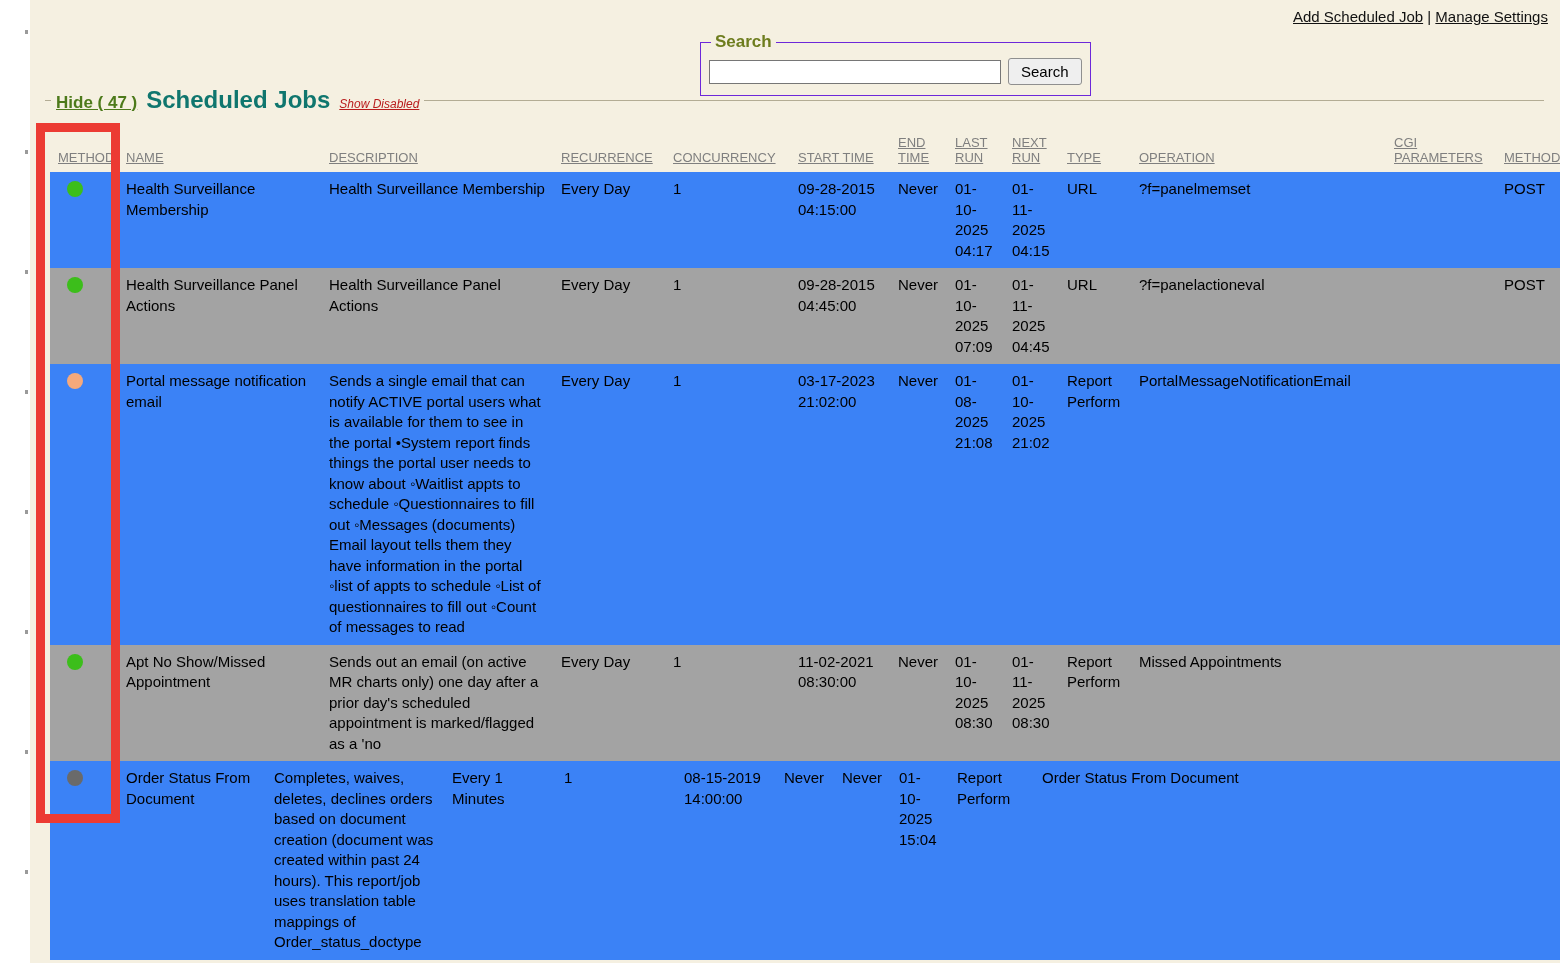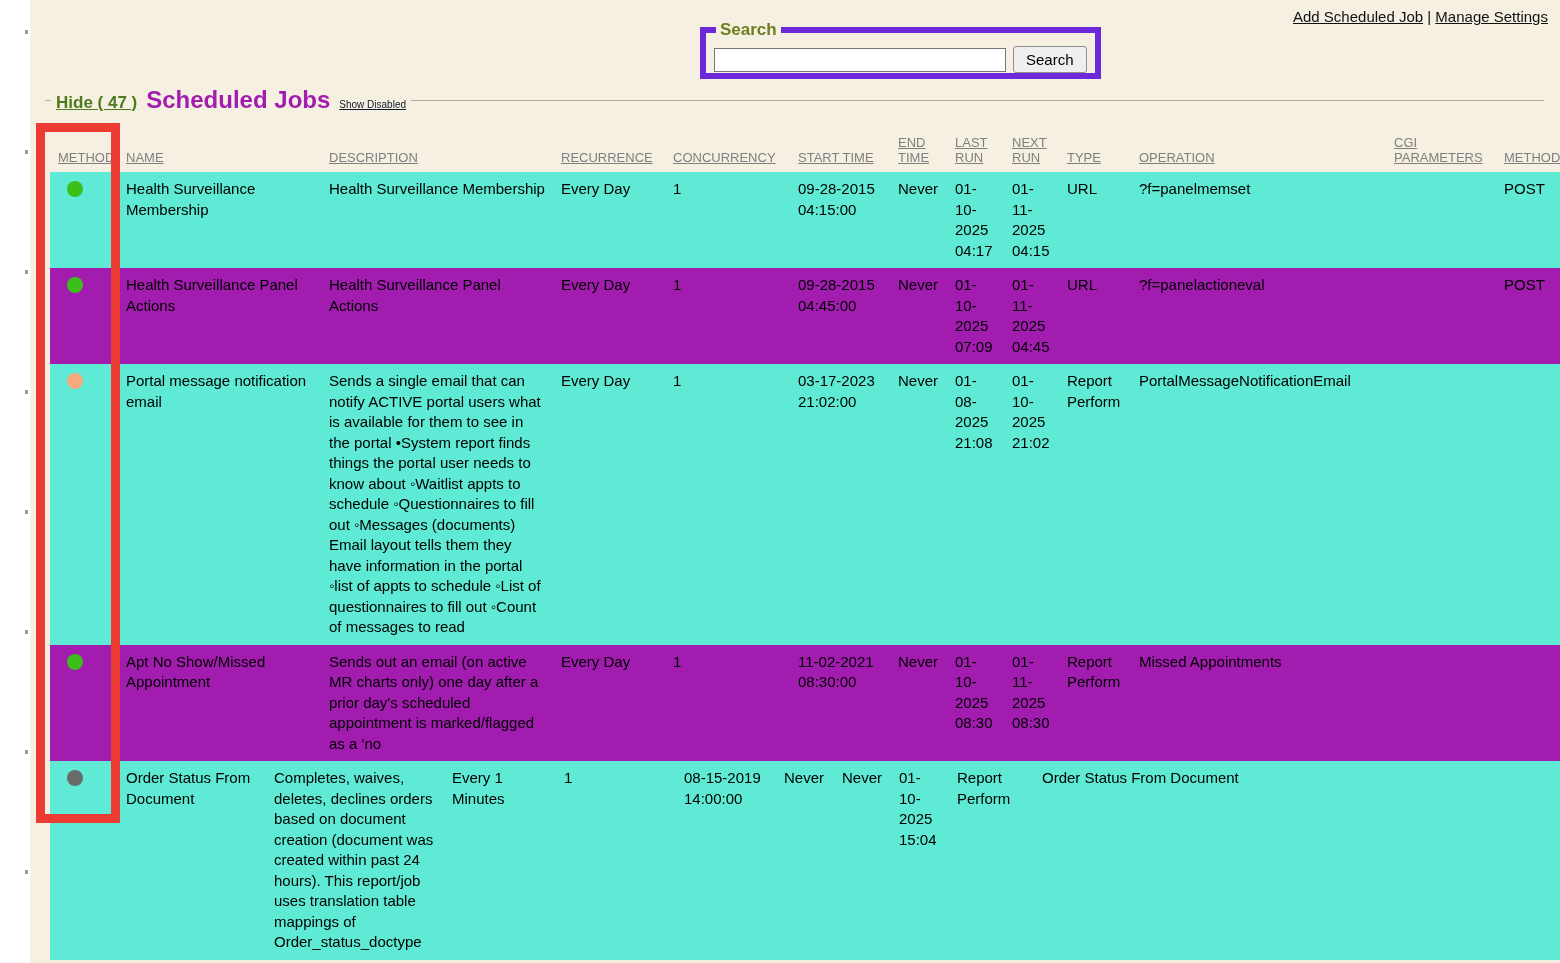--- a/index.html
+++ b/index.html
@@ -8,43 +8,43 @@
   .left-strip { position:absolute; left:0; top:0; width:30px; height:963px; background:#ffffff; }
   .left-strip::after { content:""; position:absolute; right:2px; top:30px; width:3px; height:900px;
               background:repeating-linear-gradient(180deg,#9a9a9a 0 4px,transparent 4px 120px); }
   .content { position:absolute; left:30px; top:0; width:1530px; height:963px; background:#F5F0E1; }
 
   
   .top-links { position:absolute; left:1263px; top:8px; white-space:nowrap; font-size:15px; color:#111; }
   .top-links a { color:#111; text-decoration:underline; cursor:pointer; }
 
   
-  .search-fs { position:absolute; left:670px; top:20px; width:376px; border:6px solid #6d28d9; padding:6px 8px 0 8px; }
+  .search-fs { position:absolute; left:670px; top:32px; width:376px; border:1px solid #6d28d9; padding:6px 8px 10px 8px; }
   .search-fs legend { font-size:17px; font-weight:bold; color:#6E7D1E; padding:0 4px; margin-left:2px; }
   .search-row { display:flex; align-items:center; gap:7px; }
   .search-input { width:292px; height:24px; border:1px solid #767676; background:#fff; font-size:15px; padding:0 4px; }
   .search-btn { height:27px; padding:2px 12px; font-size:15px; background:#EFEFEF; border:1px solid #8f8f8f; border-radius:3px; cursor:pointer; color:#000; }
 
   
   .jobs-fs { position:absolute; left:15px; top:86px; width:1499px; height:870px; border:1px solid #B3AC94; border-width:1px 0 0 0; }
   .jobs-fs legend { display:flex; align-items:baseline; gap:9px; margin-left:6px; padding:0 5px; white-space:nowrap; }
   .hide-link { font-size:17px; font-weight:bold; color:#4D7A1B; text-decoration:underline; cursor:pointer; }
-  .jobs-title { font-size:24px; font-weight:bold; color:#a21caf; }
-  .show-disabled { font-size:10px; color:#0f172a; text-decoration:underline; cursor:pointer; }
+  .jobs-title { font-size:24px; font-weight:bold; color:#0f766e; }
+  .show-disabled { font-size:12px; color:#b91c1c; text-decoration:underline; cursor:pointer;font-style:italic; }
 
   
   .tables-wrap { position:absolute; left:20px; top:128px; width:1510px; }
   table { border-collapse:collapse; table-layout:fixed; width:1510px; }
   th { color:#7f7f7f; font-size:13px; font-weight:400; text-align:left; vertical-align:bottom;
        padding:2px 8px 7px 8px; height:44px; }
   th .thl { text-decoration:underline; cursor:pointer;margin-top:20px; }
   td { vertical-align:top; text-align:left; padding:7px 8px; font-size:15px; line-height:20.5px; color:#000;
        overflow:hidden; word-wrap:break-word; }
-  tr.stripe-b { background:#a21caf; }
-  tr.stripe-a { background:#5eead4; }
+  tr.stripe-b { background:#a3a3a3; }
+  tr.stripe-a { background:#3b82f6; }
   tr.h91 { height:91px; } tr.h293 { height:210px; } tr.h110 { height:110px;border-radius:19px; }
   .dot { display:inline-block; width:16px; height:16px; border-radius:50%; margin:2px 0 0 9px; }
 
   
   .annotation-box { position:absolute; left:6px; top:123px; width:84px; height:700px;
        border:9px solid #EC3B33; z-index:50; pointer-events:none; }
 </style>
 </head>
 <body>
 

